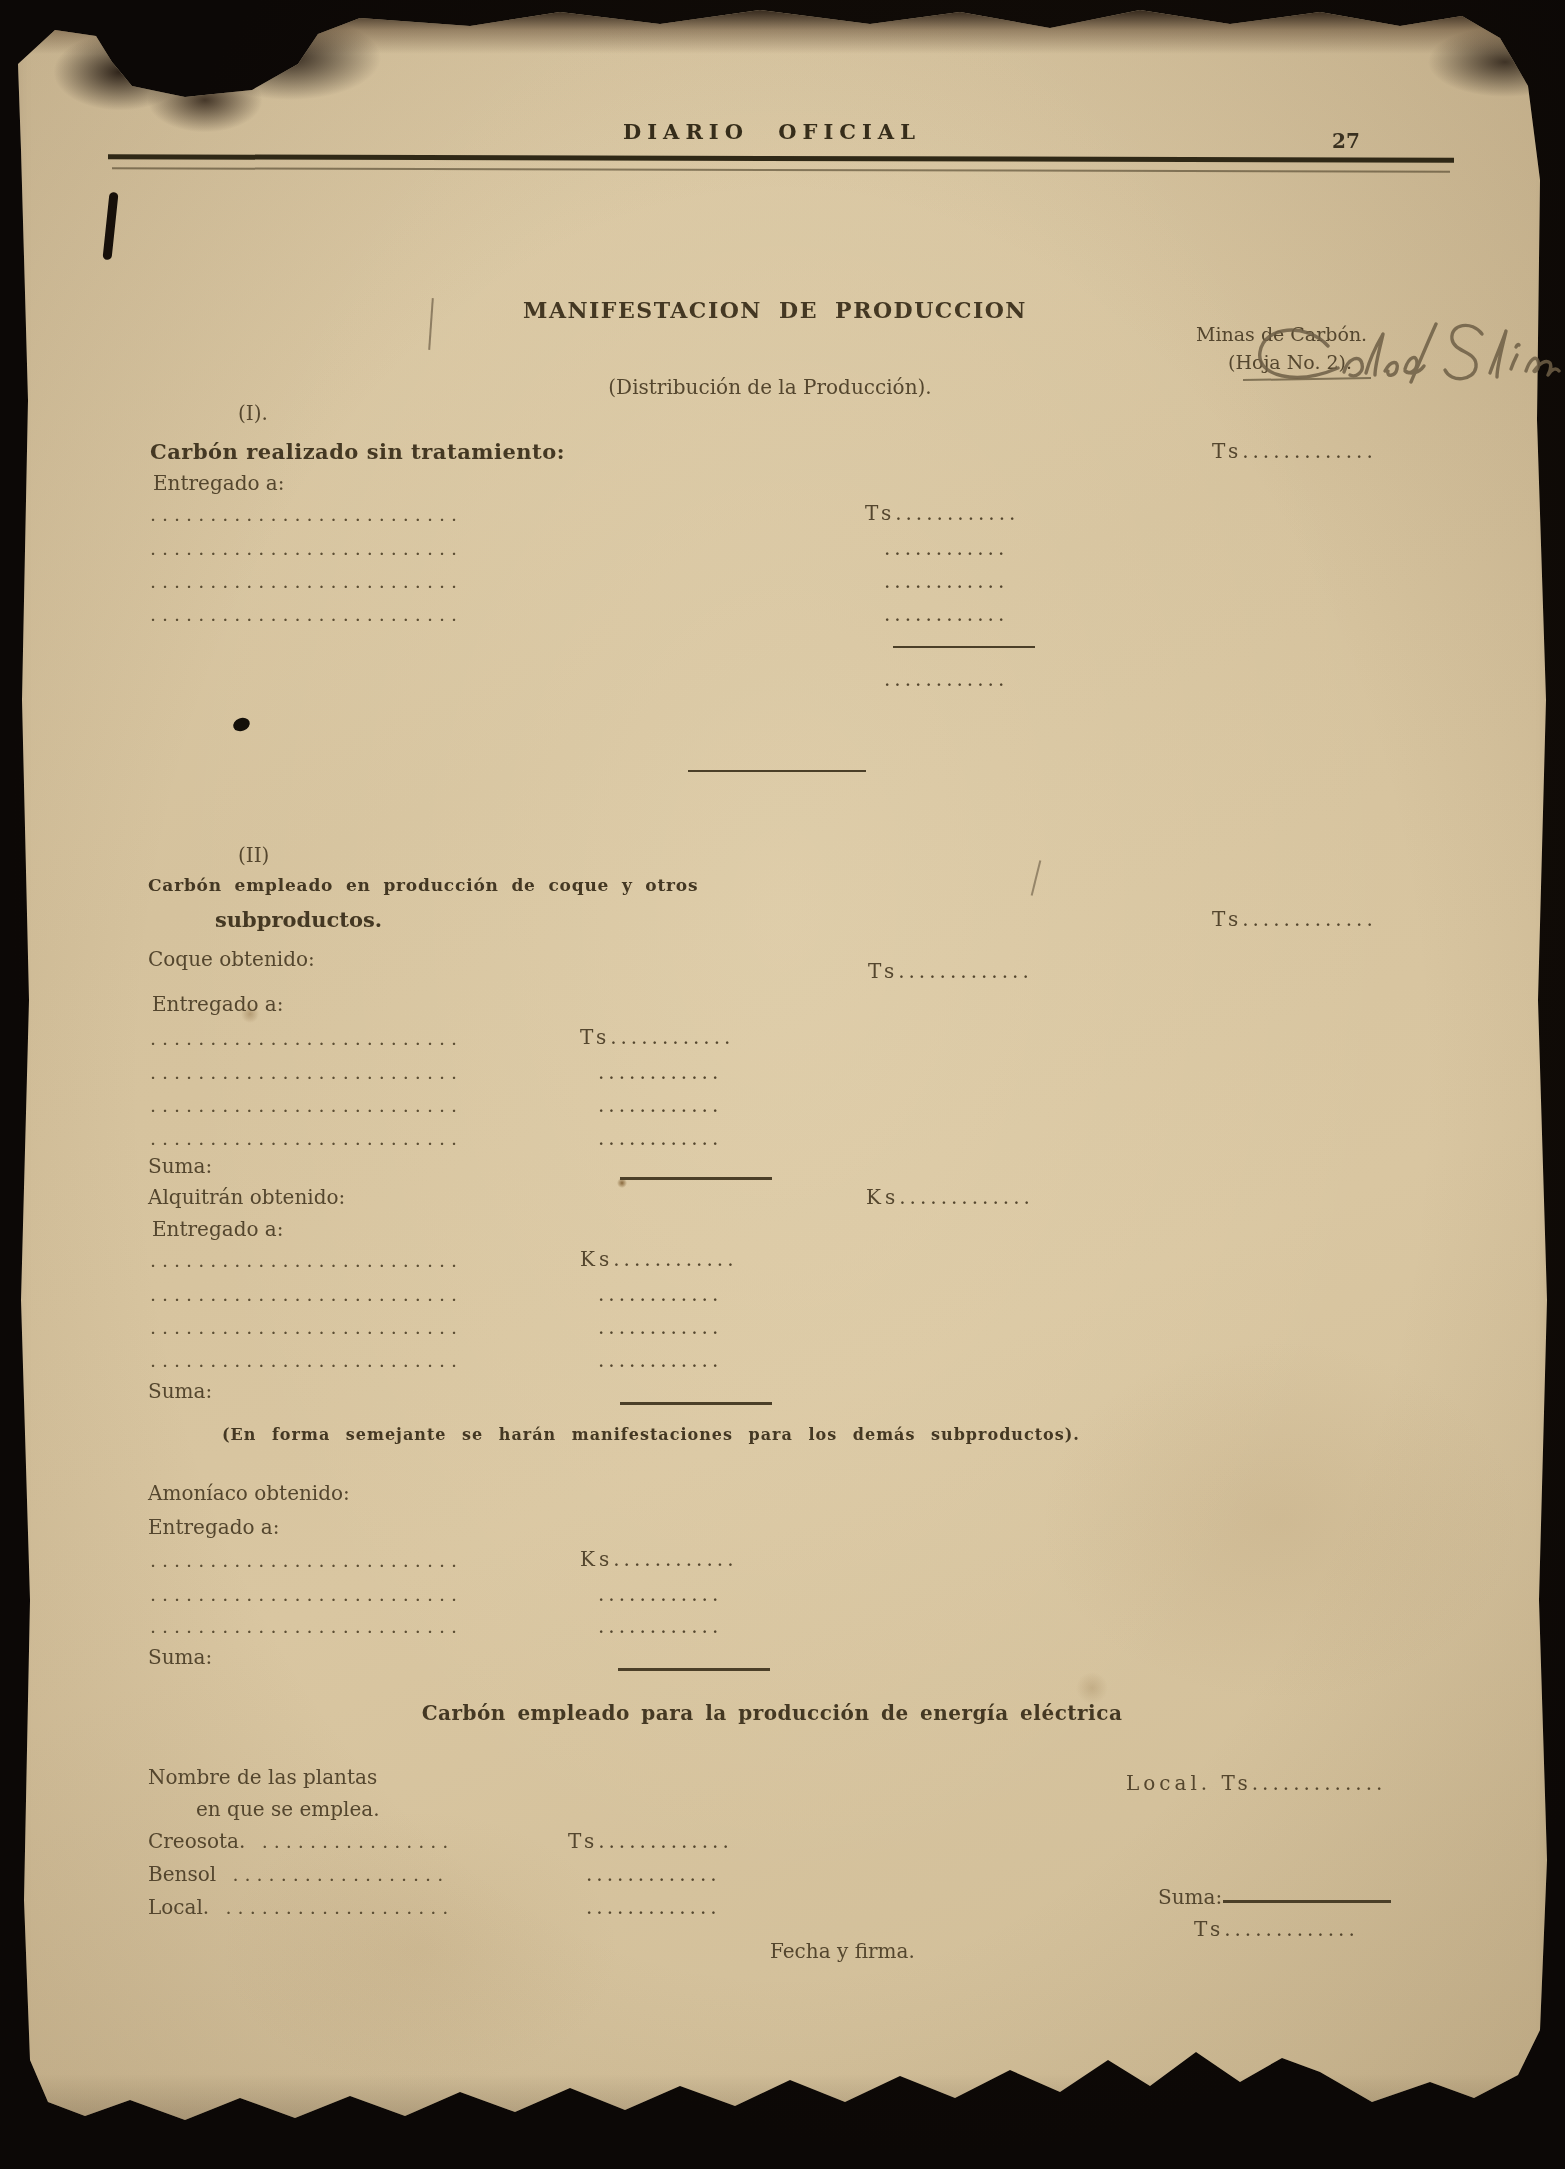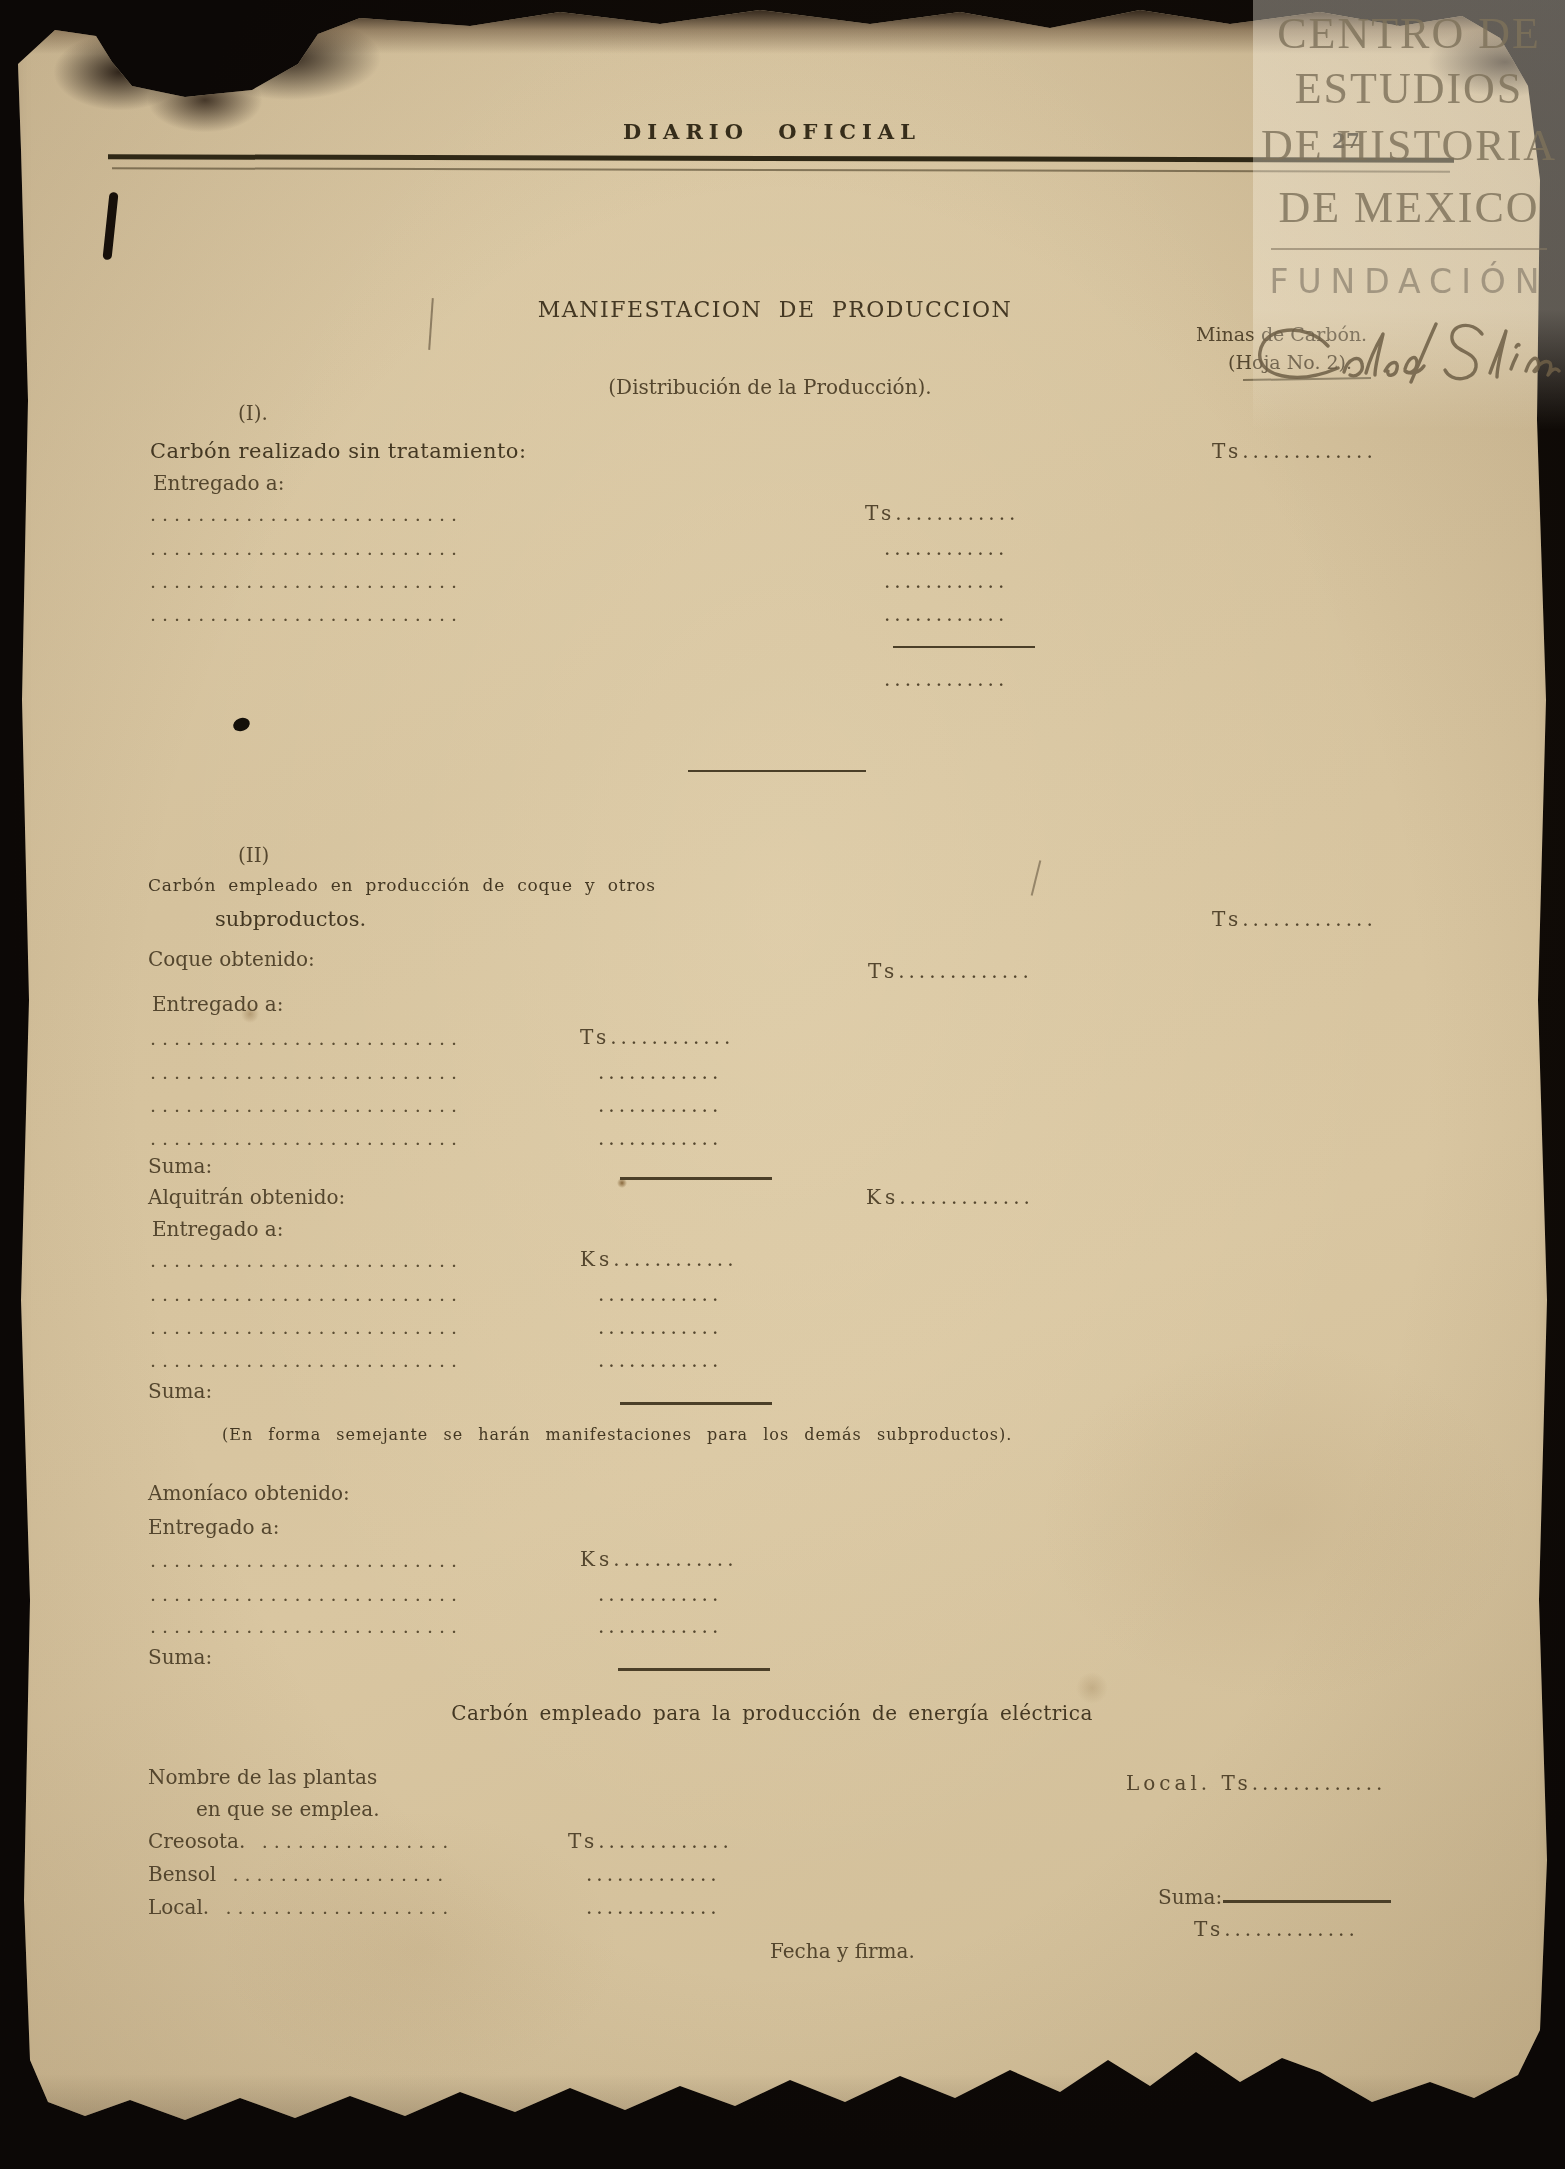--- a/index.html
+++ b/index.html
@@ -26,21 +26,21 @@
   .stains{position:absolute;inset:0;pointer-events:none;
     background:
       radial-gradient(circle 5px at 622px 1183px, rgba(122,88,42,.85), rgba(122,88,42,0) 100%),
       radial-gradient(circle 9px at 250px 1014px, rgba(130,98,54,.4), rgba(130,98,54,0) 100%),
       radial-gradient(circle 16px at 1092px 1688px, rgba(130,98,54,.22), rgba(130,98,54,0) 100%),
       radial-gradient(ellipse 240px 180px at 1280px 1520px, rgba(150,118,74,.12), rgba(150,118,74,0) 100%),
       radial-gradient(ellipse 200px 140px at 420px 1950px, rgba(150,118,74,.10), rgba(150,118,74,0) 100%);}
   
   .ln{position:absolute;font-family:"DejaVu Serif","Liberation Serif",serif;
       font-size:20px;color:#54462e;white-space:nowrap;line-height:1.1;}
-  .b{font-weight:normal;color:#443823;}
+  .b{font-weight:bold;color:#443823;}
   .cx{transform:translateX(-50%);}
   .dots{letter-spacing:6px;font-size:19px;color:#5c4e34;}
   .ldr{letter-spacing:4px;text-align:center;}
   .rule{position:absolute;background:#4b3f28;}
   .hair{position:absolute;background:rgba(75,63,40,.6);}
   
   .masthead{font-size:21px;font-weight:bold;letter-spacing:6px;word-spacing:16px;color:#362d1a;}
   .pagenum{font-size:20px;font-weight:bold;color:#3a3120;}
   
   #wm-band{position:absolute;left:1253px;top:0;width:312px;height:430px;z-index:6;pointer-events:none;
@@ -164,28 +164,20 @@
     </div>
     <div class="ln ldr" style="left:586px;top:1896px;">.............</div>
 
     <div class="ln" style="left:1158px;top:1886px;">Suma:</div>
     <div class="rule" style="left:1223px;top:1900px;width:168px;height:2.5px;"></div>
     <div class="ln ldr" style="left:1194px;top:1918px;">Ts.............</div>
 
     <div class="ln" style="left:770px;top:1940px;">Fecha y firma.</div>
   </div>
 
-  <div id="wm-band">
-    <div class="wm-line" style="top:8px;">CENTRO DE</div>
-    <div class="wm-line" style="top:63px;">ESTUDIOS</div>
-    <div class="wm-line" style="top:120px;">DE HISTORIA</div>
-    <div class="wm-line" style="top:182px;">DE MEXICO</div>
-    <div class="wm-rule" style="top:248px;"></div>
-    <div class="wm-fund" style="top:262px;">FUNDACIÓN</div>
-  </div>
 
   <svg id="sig-svg" width="314" height="88" viewBox="0 0 314 88" role="img" aria-label="Carlos Slim">
     <g fill="none" stroke="#6e5f46" stroke-width="3.4" stroke-linecap="round" stroke-linejoin="round" opacity=".85">
       <path d="M80,28 C58,4 16,8 12,34 C8,58 48,68 90,50"></path>
       <path d="M96,54 C100,40 112,36 114,46 C116,54 108,60 102,57"></path>
       <path d="M118,55 C122,40 128,28 135,16 C130,38 127,48 127,57"></path>
       <path d="M137,53 C143,42 151,42 149,51 C147,59 138,59 140,53"></path>
       <path d="M157,51 C161,38 169,36 169,45 C169,53 161,57 157,53 C163,57 171,55 176,48"></path>
       <path d="M188,6 C179,26 170,48 163,64"></path>
       <path d="M234,16 C224,2 202,6 204,21 C206,35 230,33 228,49 C226,63 203,65 197,52"></path>

